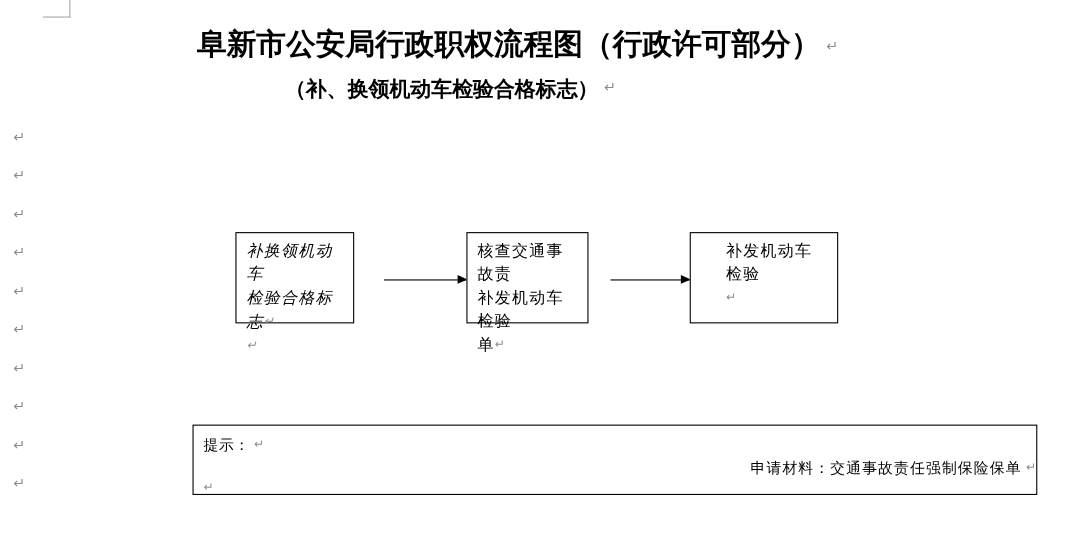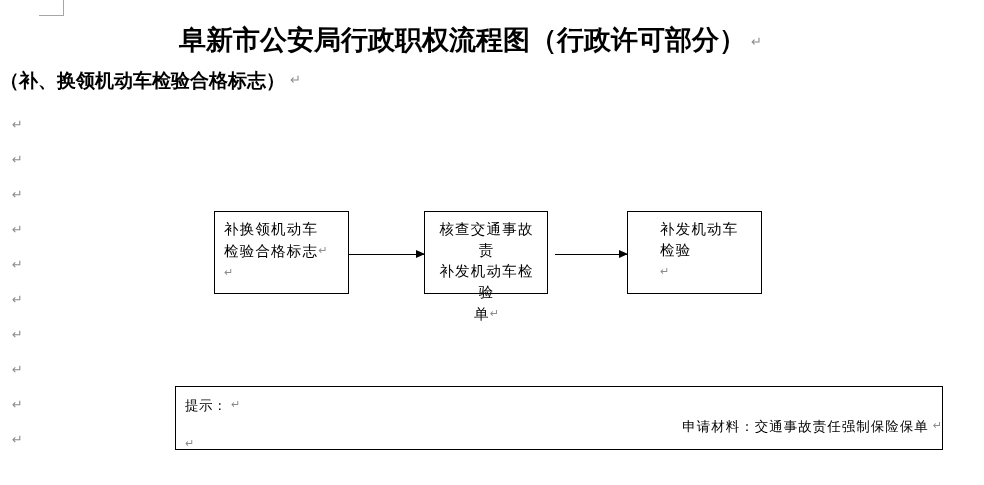--- a/index.html
+++ b/index.html
@@ -63,20 +63,21 @@
     font-size: 27px;
     letter-spacing: 0px;
     color: #000000;
     white-space: nowrap;
   }
   .title-sub {
     position: absolute;
     left: 0;
     top: 68px;
     width: 819px;
+    text-align: center;
     font-family: "DejaVu Serif", "Liberation Serif", serif;
     font-weight: bold;
     font-size: 19px;
     color: #000000;
     white-space: nowrap;
   }
   .title-pilcrow {
     color: #8c8c8c;
     font-weight: normal;
     font-size: 13px;
@@ -108,22 +109,22 @@
   }
   .flow-box .eop-line {
     display: block;
     color: #8c8c8c;
     font-size: 11px;
     font-family: "Liberation Sans", sans-serif;
     letter-spacing: 0;
     height: 21px;
   }
 
-  #box-1 { left: 214px; top: 211px; width: 135px; height: 83px; }
-  #box-2 { left: 424px; top: 211px; width: 124px; height: 83px; text-align: center; }
+  #box-1 { left: 214px; top: 211px; width: 108px; height: 83px; font-style: italic; }
+  #box-2 { left: 424px; top: 211px; width: 111px; height: 83px; }
   #box-3 { left: 627px; top: 211px; width: 135px; height: 83px; padding-left: 32px; }
 
   
   .arrow {
     position: absolute;
     height: 1px;
     background: #000000;
   }
   .arrow .head {
     position: absolute;

